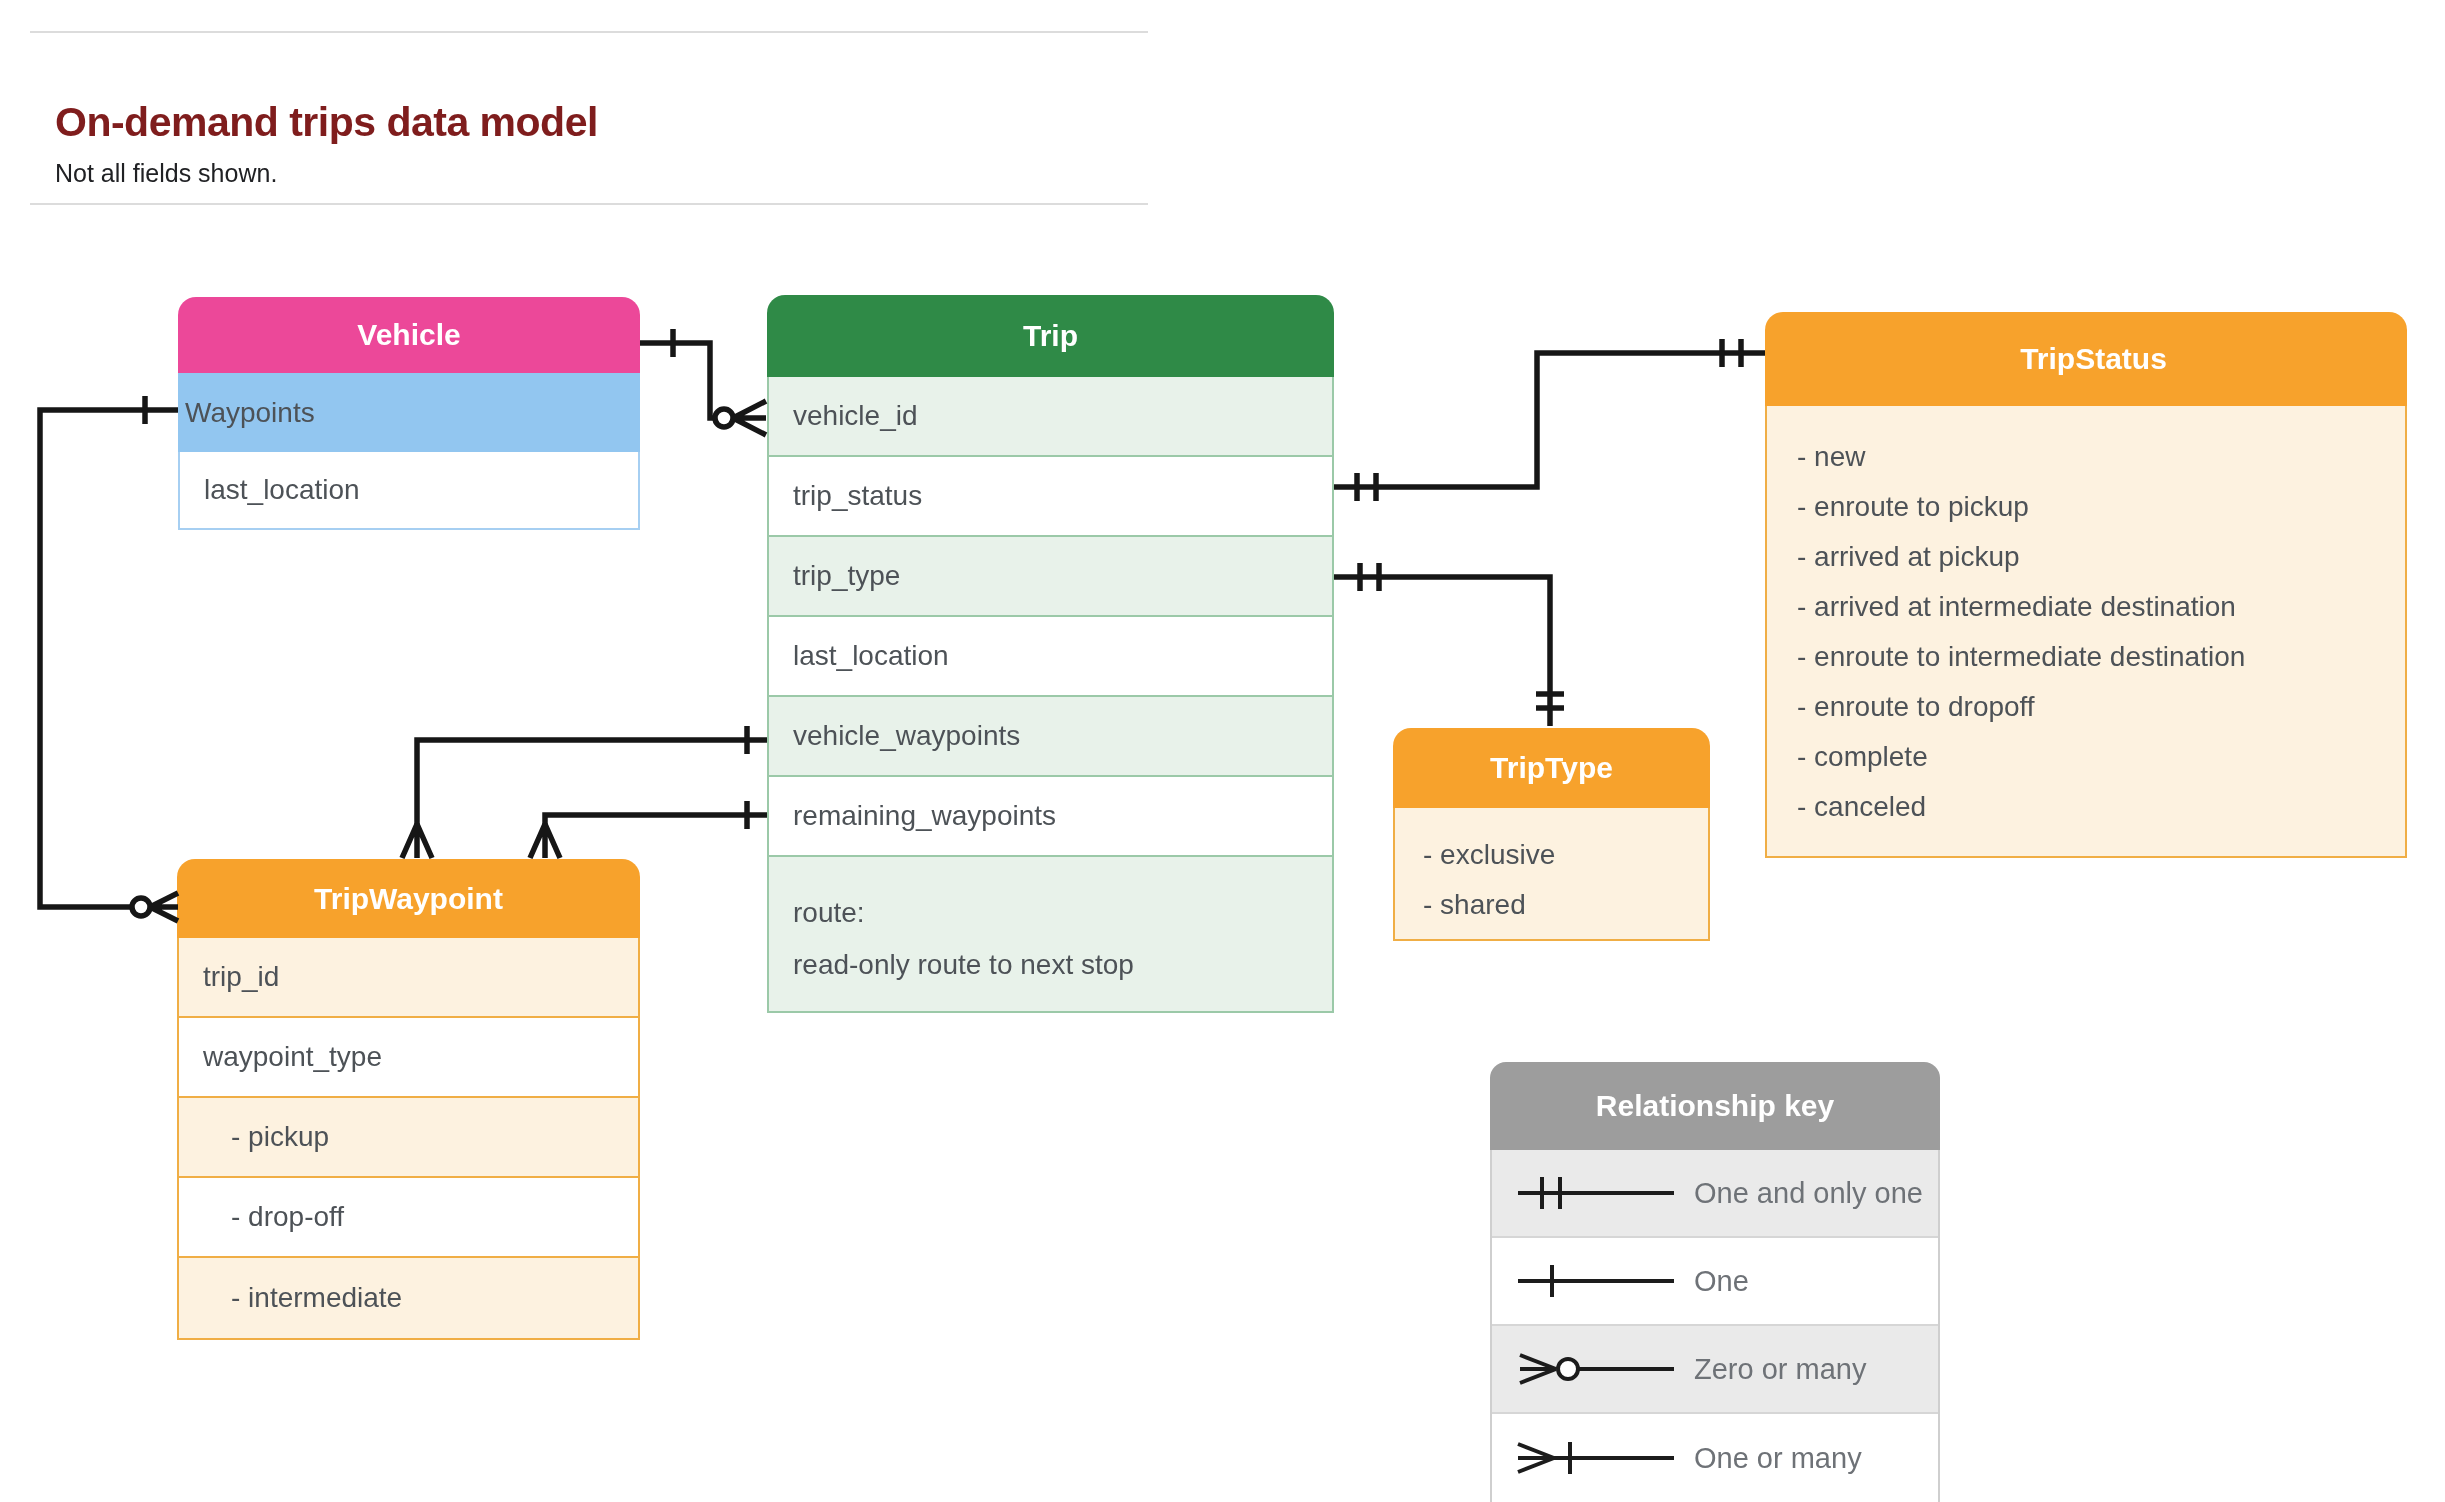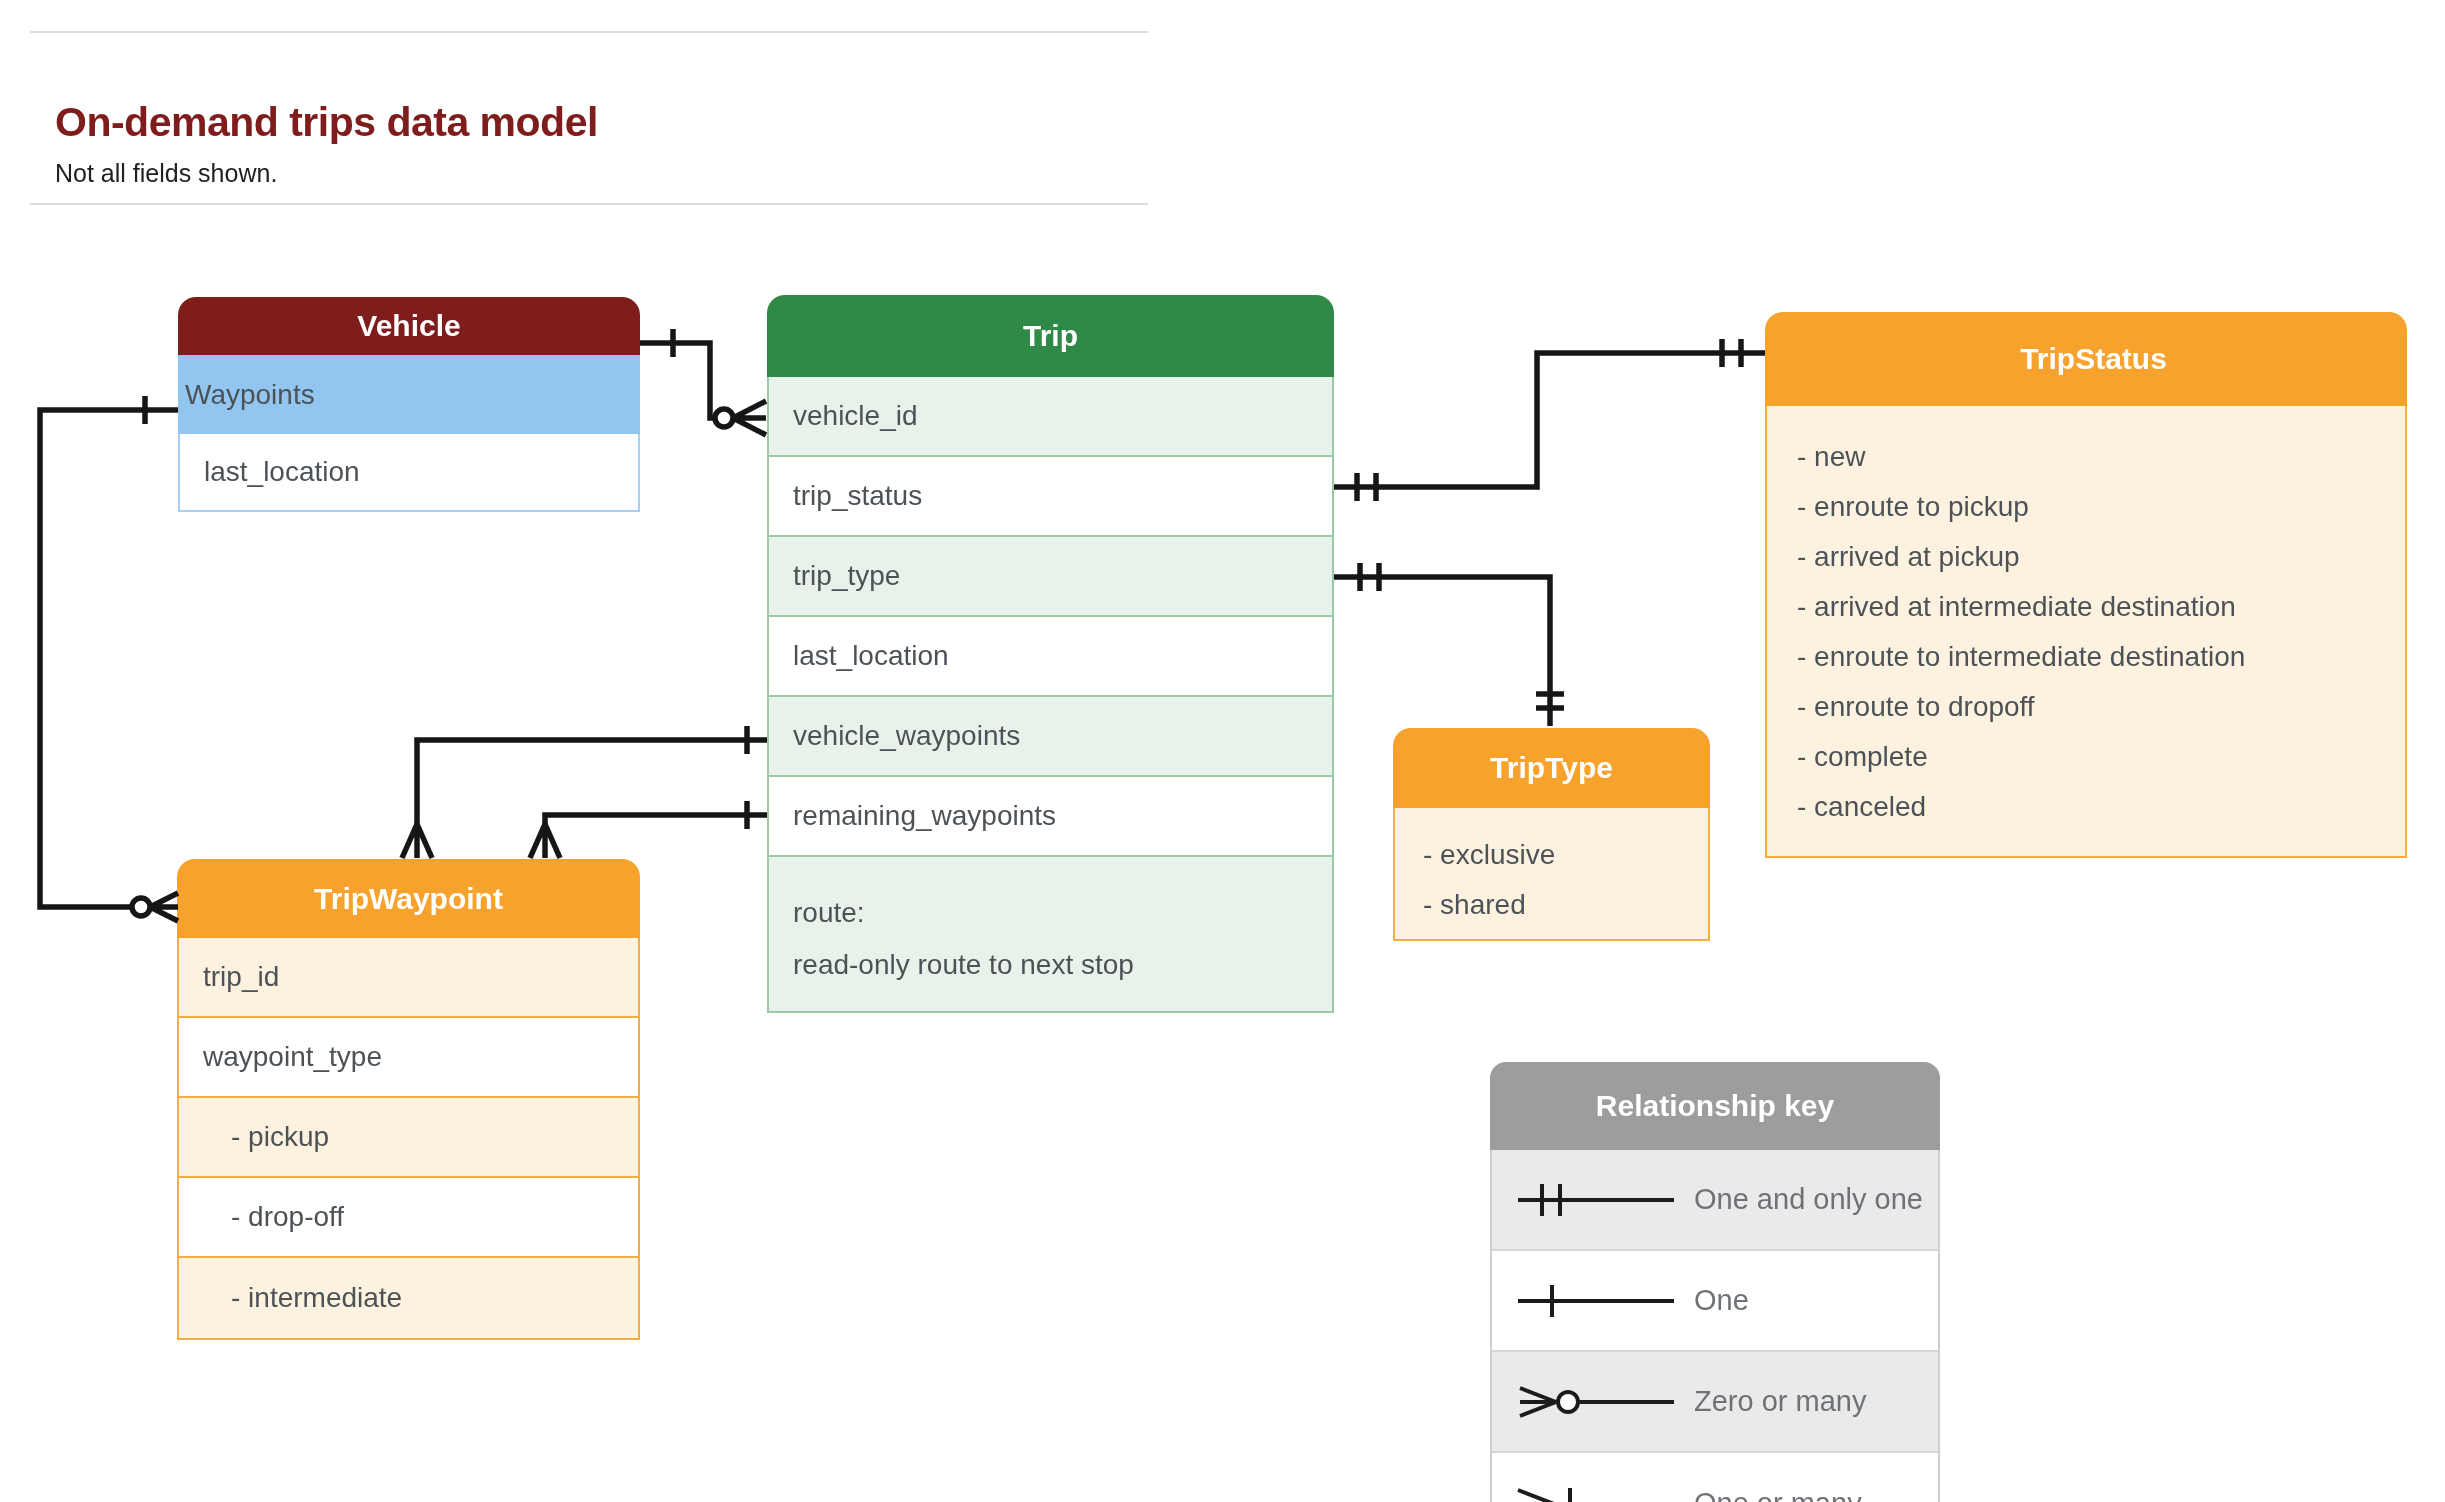--- a/index.html
+++ b/index.html
@@ -17,21 +17,21 @@
   .tbl-header{display:flex;align-items:center;justify-content:center;
               color:#fff;font-weight:bold;font-size:30px;
               border-radius:18px 18px 0 0;box-sizing:border-box;}
   .tbl-body{box-sizing:border-box;}
   .row{display:flex;align-items:center;font-size:28px;color:#4d5257;
        box-sizing:border-box;padding-left:24px;}
   .row.indent{padding-left:52px;}
 
   
   #vehicle{left:178px;top:297px;width:462px;}
-  #vehicle .tbl-header{background:#7f1d1d;height:58px;}
+  #vehicle .tbl-header{background:#ec4899;height:76px;}
   #vehicle .row-hl{background:#92c6f0;height:79px;padding-left:7px;}
   #vehicle .row-w{background:#ffffff;height:78px;border:2px solid #a6cff2;border-top:none;}
 
   
   #trip{left:767px;top:295px;width:567px;}
   #trip .tbl-header{background:#2f8a47;height:82px;}
   #trip .tbl-body{border:2px solid #9bc9a8;border-top:none;}
   #trip .row{height:80px;border-bottom:2px solid #9bc9a8;}
   #trip .row.g{background:#e8f2ea;}
   #trip .row.w{background:#ffffff;}
@@ -56,21 +56,21 @@
   #tripwaypoint .tbl-header{height:79px;}
   #tripwaypoint .row{height:80px;border-bottom:2px solid #f0ae45;}
   #tripwaypoint .tbl-body .row:last-child{border-bottom:none;}
   #tripwaypoint .row.c{background:#fdf2e0;}
   #tripwaypoint .row.w{background:#ffffff;}
 
   
   #relkey{left:1490px;top:1062px;width:450px;}
   #relkey .tbl-header{background:#9d9d9d;height:88px;border-radius:16px 16px 0 0;}
   #relkey .tbl-body{border:2px solid #cfcfcf;border-top:none;background:#fff;}
-  #relkey .krow{display:flex;align-items:center;height:101px;box-sizing:border-box;
+  #relkey .krow{display:flex;align-items:center;height:88px;box-sizing:border-box;
        border-bottom:2px solid #d6d6d6;padding-left:20px;}
   #relkey .krow:last-child{border-bottom:none;}
   #relkey .krow.g{background:#eaeaea;}
   #relkey .krow.w{background:#ffffff;}
   #relkey .ksym{width:168px;flex:0 0 168px;}
   #relkey .klabel{font-size:29px;color:#6e7277;margin-left:14px;}
 
   #connectors{position:absolute;left:0;top:0;z-index:4;pointer-events:none;}
   #connectors path,#connectors line{stroke:#161616;stroke-width:5.5;fill:none;}
   #connectors circle{stroke:#161616;stroke-width:5.5;fill:#ffffff;}

